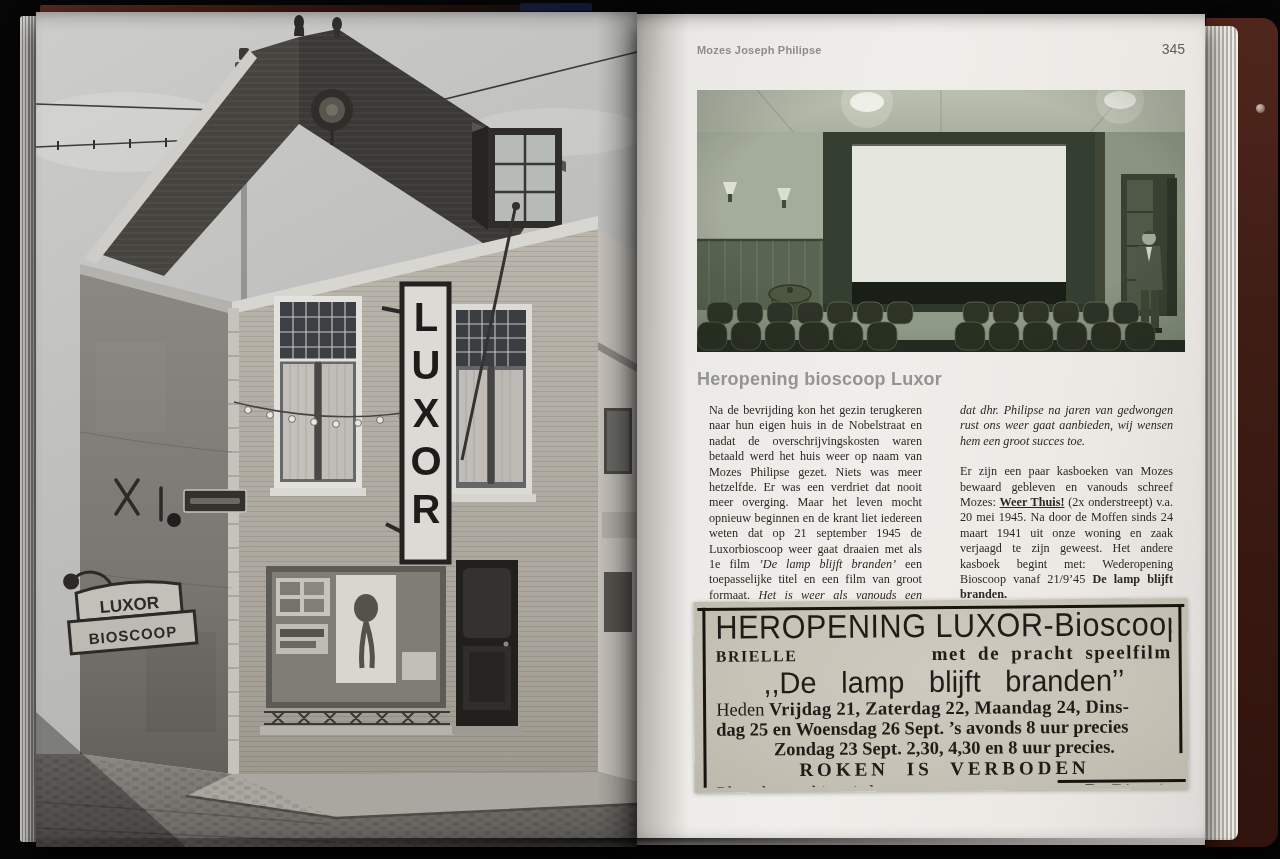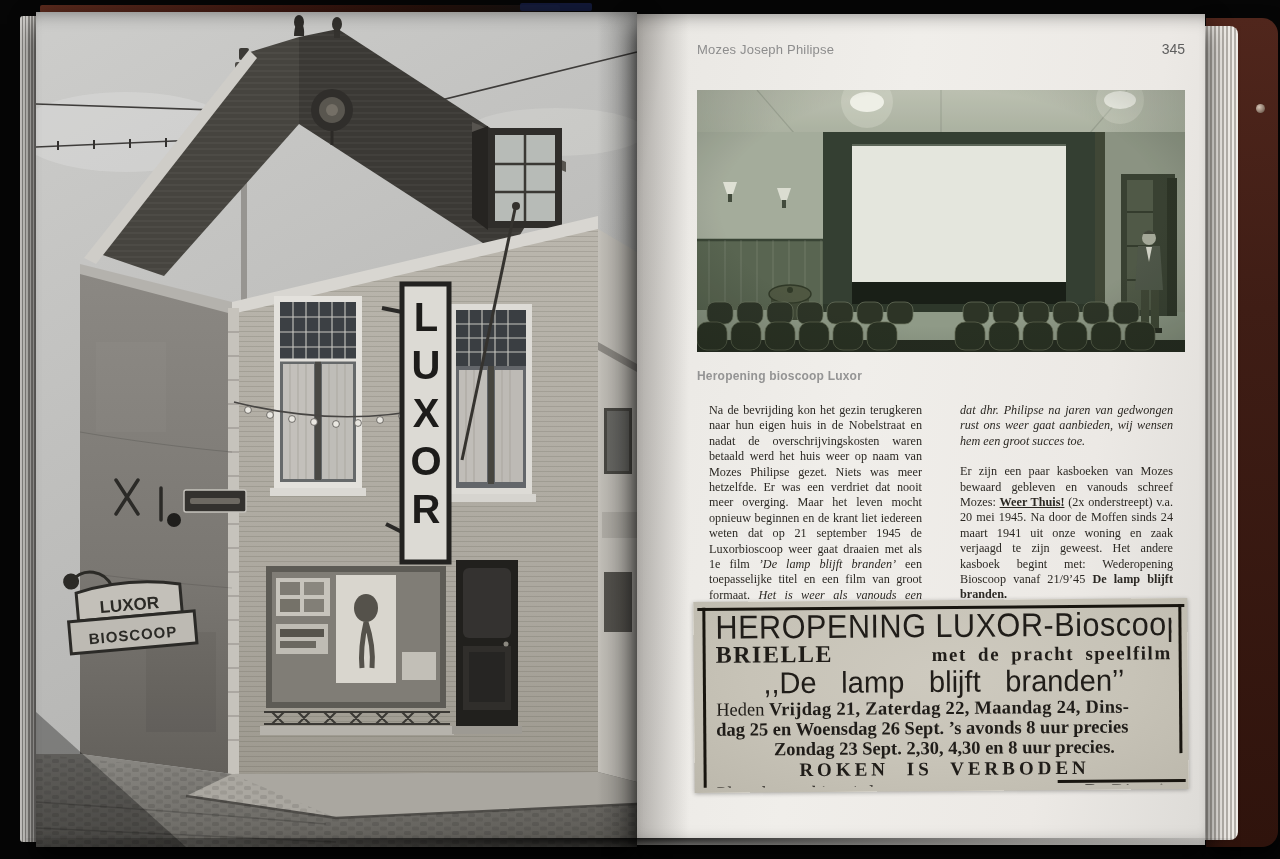--- a/index.html
+++ b/index.html
@@ -34,26 +34,26 @@
   .gutter-shadow-r{position:absolute;left:0;top:0;width:52px;height:100%;
     background:linear-gradient(90deg,rgba(40,35,30,.30),rgba(40,35,30,0));}
   .gutter-shadow-l{position:absolute;right:0;top:0;width:40px;height:100%;
     background:linear-gradient(270deg,rgba(20,20,20,.28),rgba(20,20,20,0));}
   .page-vignette{position:absolute;inset:0;pointer-events:none;
     box-shadow:inset 0 14px 18px -14px rgba(0,0,0,.45), inset 0 -14px 18px -14px rgba(0,0,0,.4);}
 
   
   .run-head{position:absolute;left:60px;right:20px;top:27px;display:flex;
     justify-content:space-between;align-items:baseline;}
-  .run-title{font-family:"Liberation Sans",sans-serif;font-weight:normal;font-size:13px;
+  .run-title{font-family:"Liberation Sans",sans-serif;font-weight:bold;font-size:11px;
     color:#8d8d8d;letter-spacing:.2px;}
   .page-num{font-family:"Liberation Sans",sans-serif;font-size:14px;color:#5e5e5e;}
   .cinema-photo{position:absolute;left:60px;top:76px;width:488px;height:262px;}
   .section-heading{position:absolute;left:60px;top:355px;margin:0;
-    font-family:"Liberation Sans",sans-serif;font-weight:bold;font-size:12px;color:#949494;
+    font-family:"Liberation Sans",sans-serif;font-weight:bold;font-size:18px;color:#949494;
     letter-spacing:.2px;}
   .col{position:absolute;top:377px;width:237px;font-size:12.2px;line-height:15.4px;
     color:#2b2823;text-align:justify;}
   .col-l{left:60px;}
   .col-r{left:311px;}
   .col p{margin:12px;}
   .col p + p{margin-top:15px;}
   .it{font-style:italic;}
   .bold{font-weight:bold;}
   .bu{font-weight:bold;text-decoration:underline;}
@@ -65,21 +65,21 @@
     box-shadow:0 1px 4px rgba(0,0,0,.3);}
   .ad-rule{position:absolute;background:#18150f;}
   .ad-rule-top{left:4px;right:3px;top:6px;height:3px;}
   .ad-rule-left{left:9px;top:6px;bottom:5px;width:3px;}
   .ad-rule-right{right:6px;top:6px;bottom:36px;width:3px;}
   .ad-rule-bottomright{right:3px;bottom:7px;width:128px;height:3px;}
   .ad-inner{position:absolute;left:22px;right:16px;top:9px;bottom:5px;overflow:hidden;}
   .ad-headline{font-family:"Liberation Sans",sans-serif;font-size:33px;line-height:34px;
     white-space:nowrap;transform:scaleX(.93);transform-origin:0 50%;letter-spacing:.5px;}
   .ad-row2{display:flex;justify-content:space-between;align-items:baseline;line-height:21px;}
-  .ad-city{font-weight:bold;font-size:24px;letter-spacing:1.5px;}
+  .ad-city{font-weight:bold;font-size:16px;letter-spacing:1.5px;}
   .ad-tagline{font-weight:bold;font-size:19px;letter-spacing:1.5px;word-spacing:5px;}
   .ad-film{font-family:"Liberation Sans",sans-serif;font-size:30px;line-height:33px;
     text-align:center;white-space:nowrap;word-spacing:17px;transform:scaleX(.97);
     transform-origin:50% 50%;}
   .ad-dates{font-size:18.5px;line-height:20px;white-space:nowrap;transform-origin:0 50%;}
   .ad-dates .bold{letter-spacing:.3px;}
   .ad-dates-c{text-align:center;font-weight:bold;font-size:18.5px;line-height:20px;}
   .ad-smoking{text-align:center;font-weight:bold;font-size:19px;line-height:22px;
     letter-spacing:4px;word-spacing:9px;}
   .ad-bottom{display:flex;justify-content:space-between;align-items:baseline;

